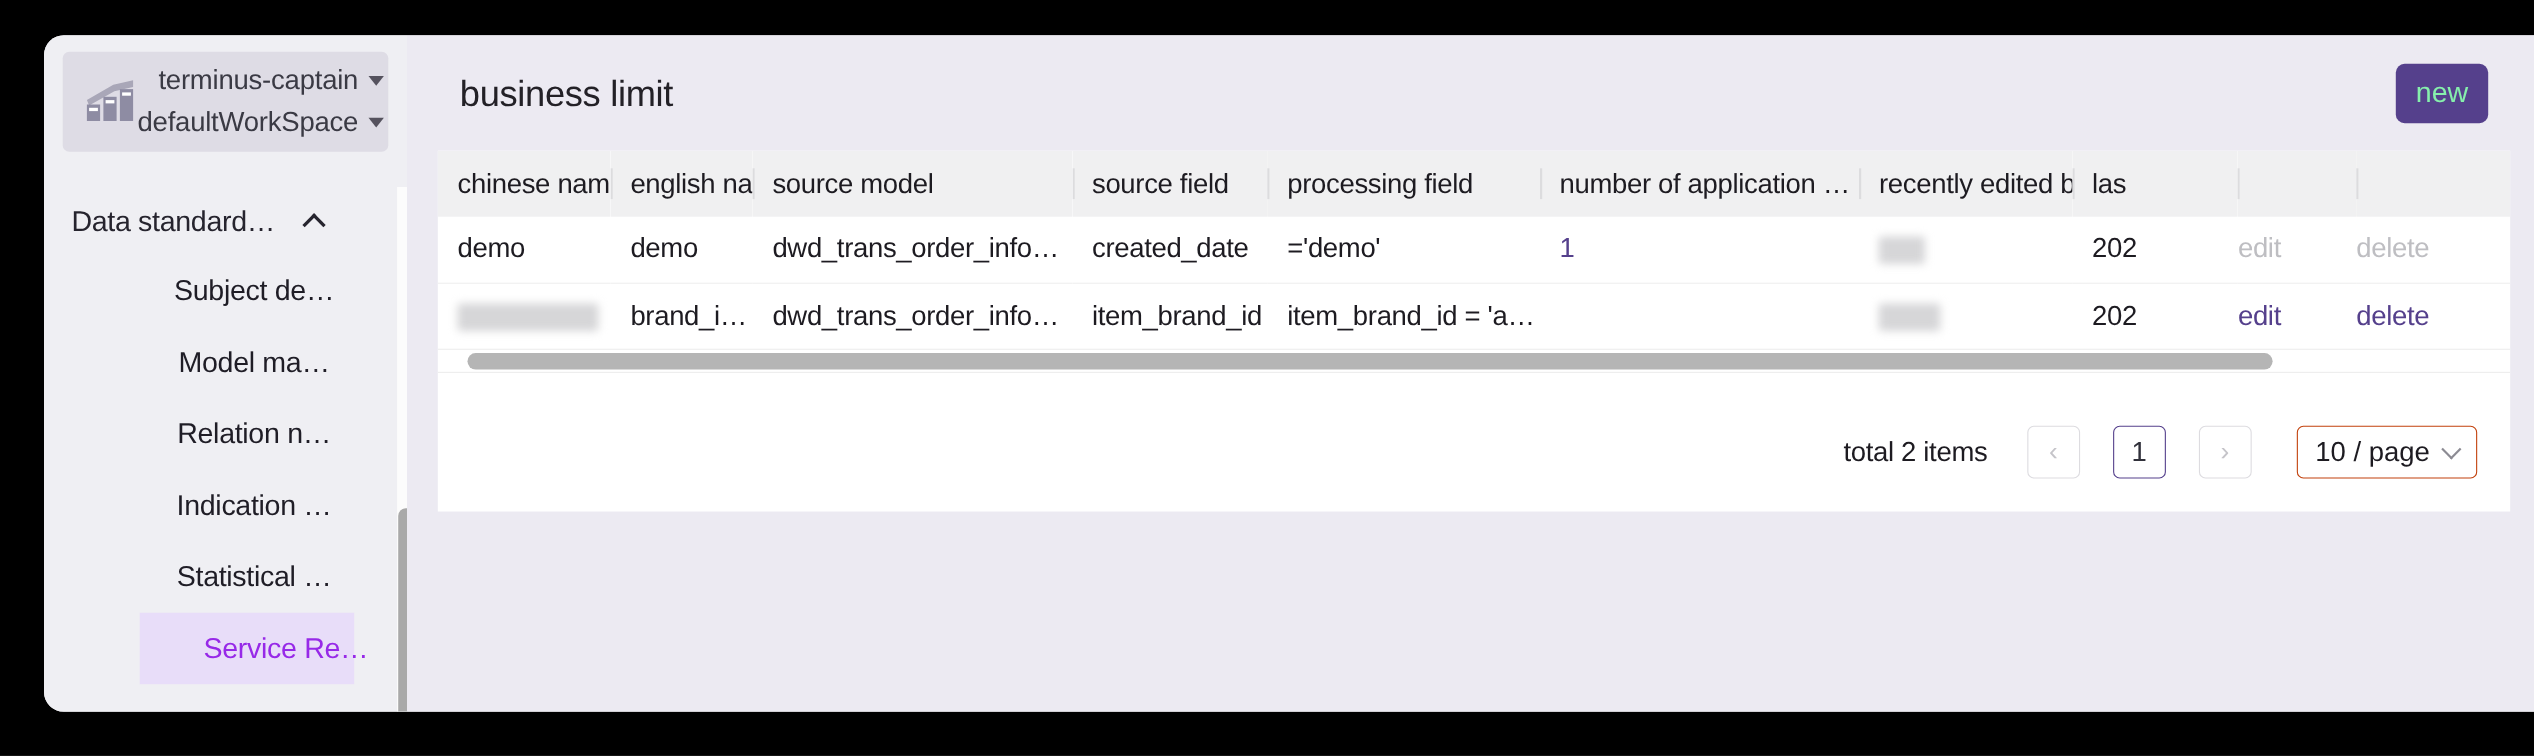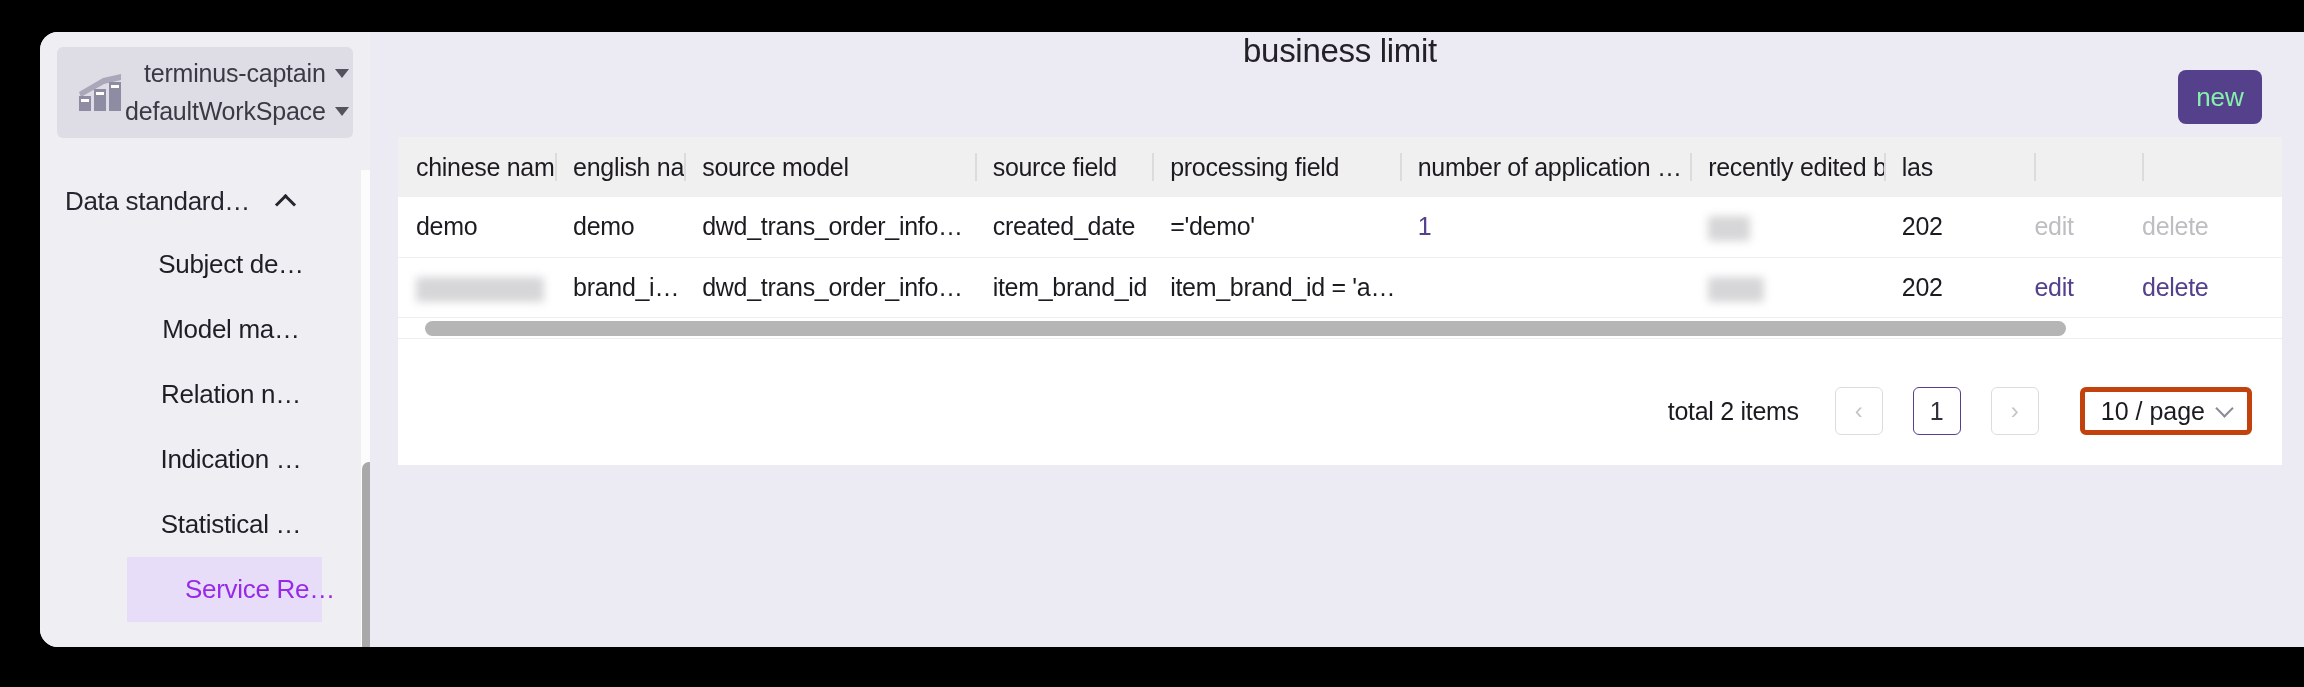--- a/index.html
+++ b/index.html
@@ -123,21 +123,20 @@
     position: relative;
     padding: 0 0 0 28px;
     overflow: hidden;
   }
 
   .main-header {
     height: 105px;
     display: flex;
     align-items: center;
     padding: 0 42px 0 20px;
-    flex-direction: column;
   }
   .page-title {
     font-size: 33px; color: #232127;
     letter-spacing: -0.3px;
   }
   .btn-new {
     margin-left: auto;
     background: #55408C;
     color: #86efac;
     font-size: 26px;
@@ -245,21 +244,21 @@
     background: #FFFFFF;
     display: flex; align-items: center; justify-content: center;
     font-size: 25px; color: #1D1B21;
     cursor: pointer;
   }
   .pg-btn.arrow { color: #C5C4C9; font-size: 24px; }
   .pg-btn.active { border-color: #55408C; color: #30303A; }
   .pg-size {
     height: 48px;
     min-width: 155px;
-    border: 5px solid #c2410c;
+    border: 1px solid #c2410c;
     border-radius: 6px;
     background: #FFFFFF;
     display: flex; align-items: center; justify-content: center;
     gap: 13px;
     padding: 0 16px;
     font-size: 25px; color: #1D1B21;
     cursor: pointer;
     margin-left: 11px;
   }
   .chev-sm {

